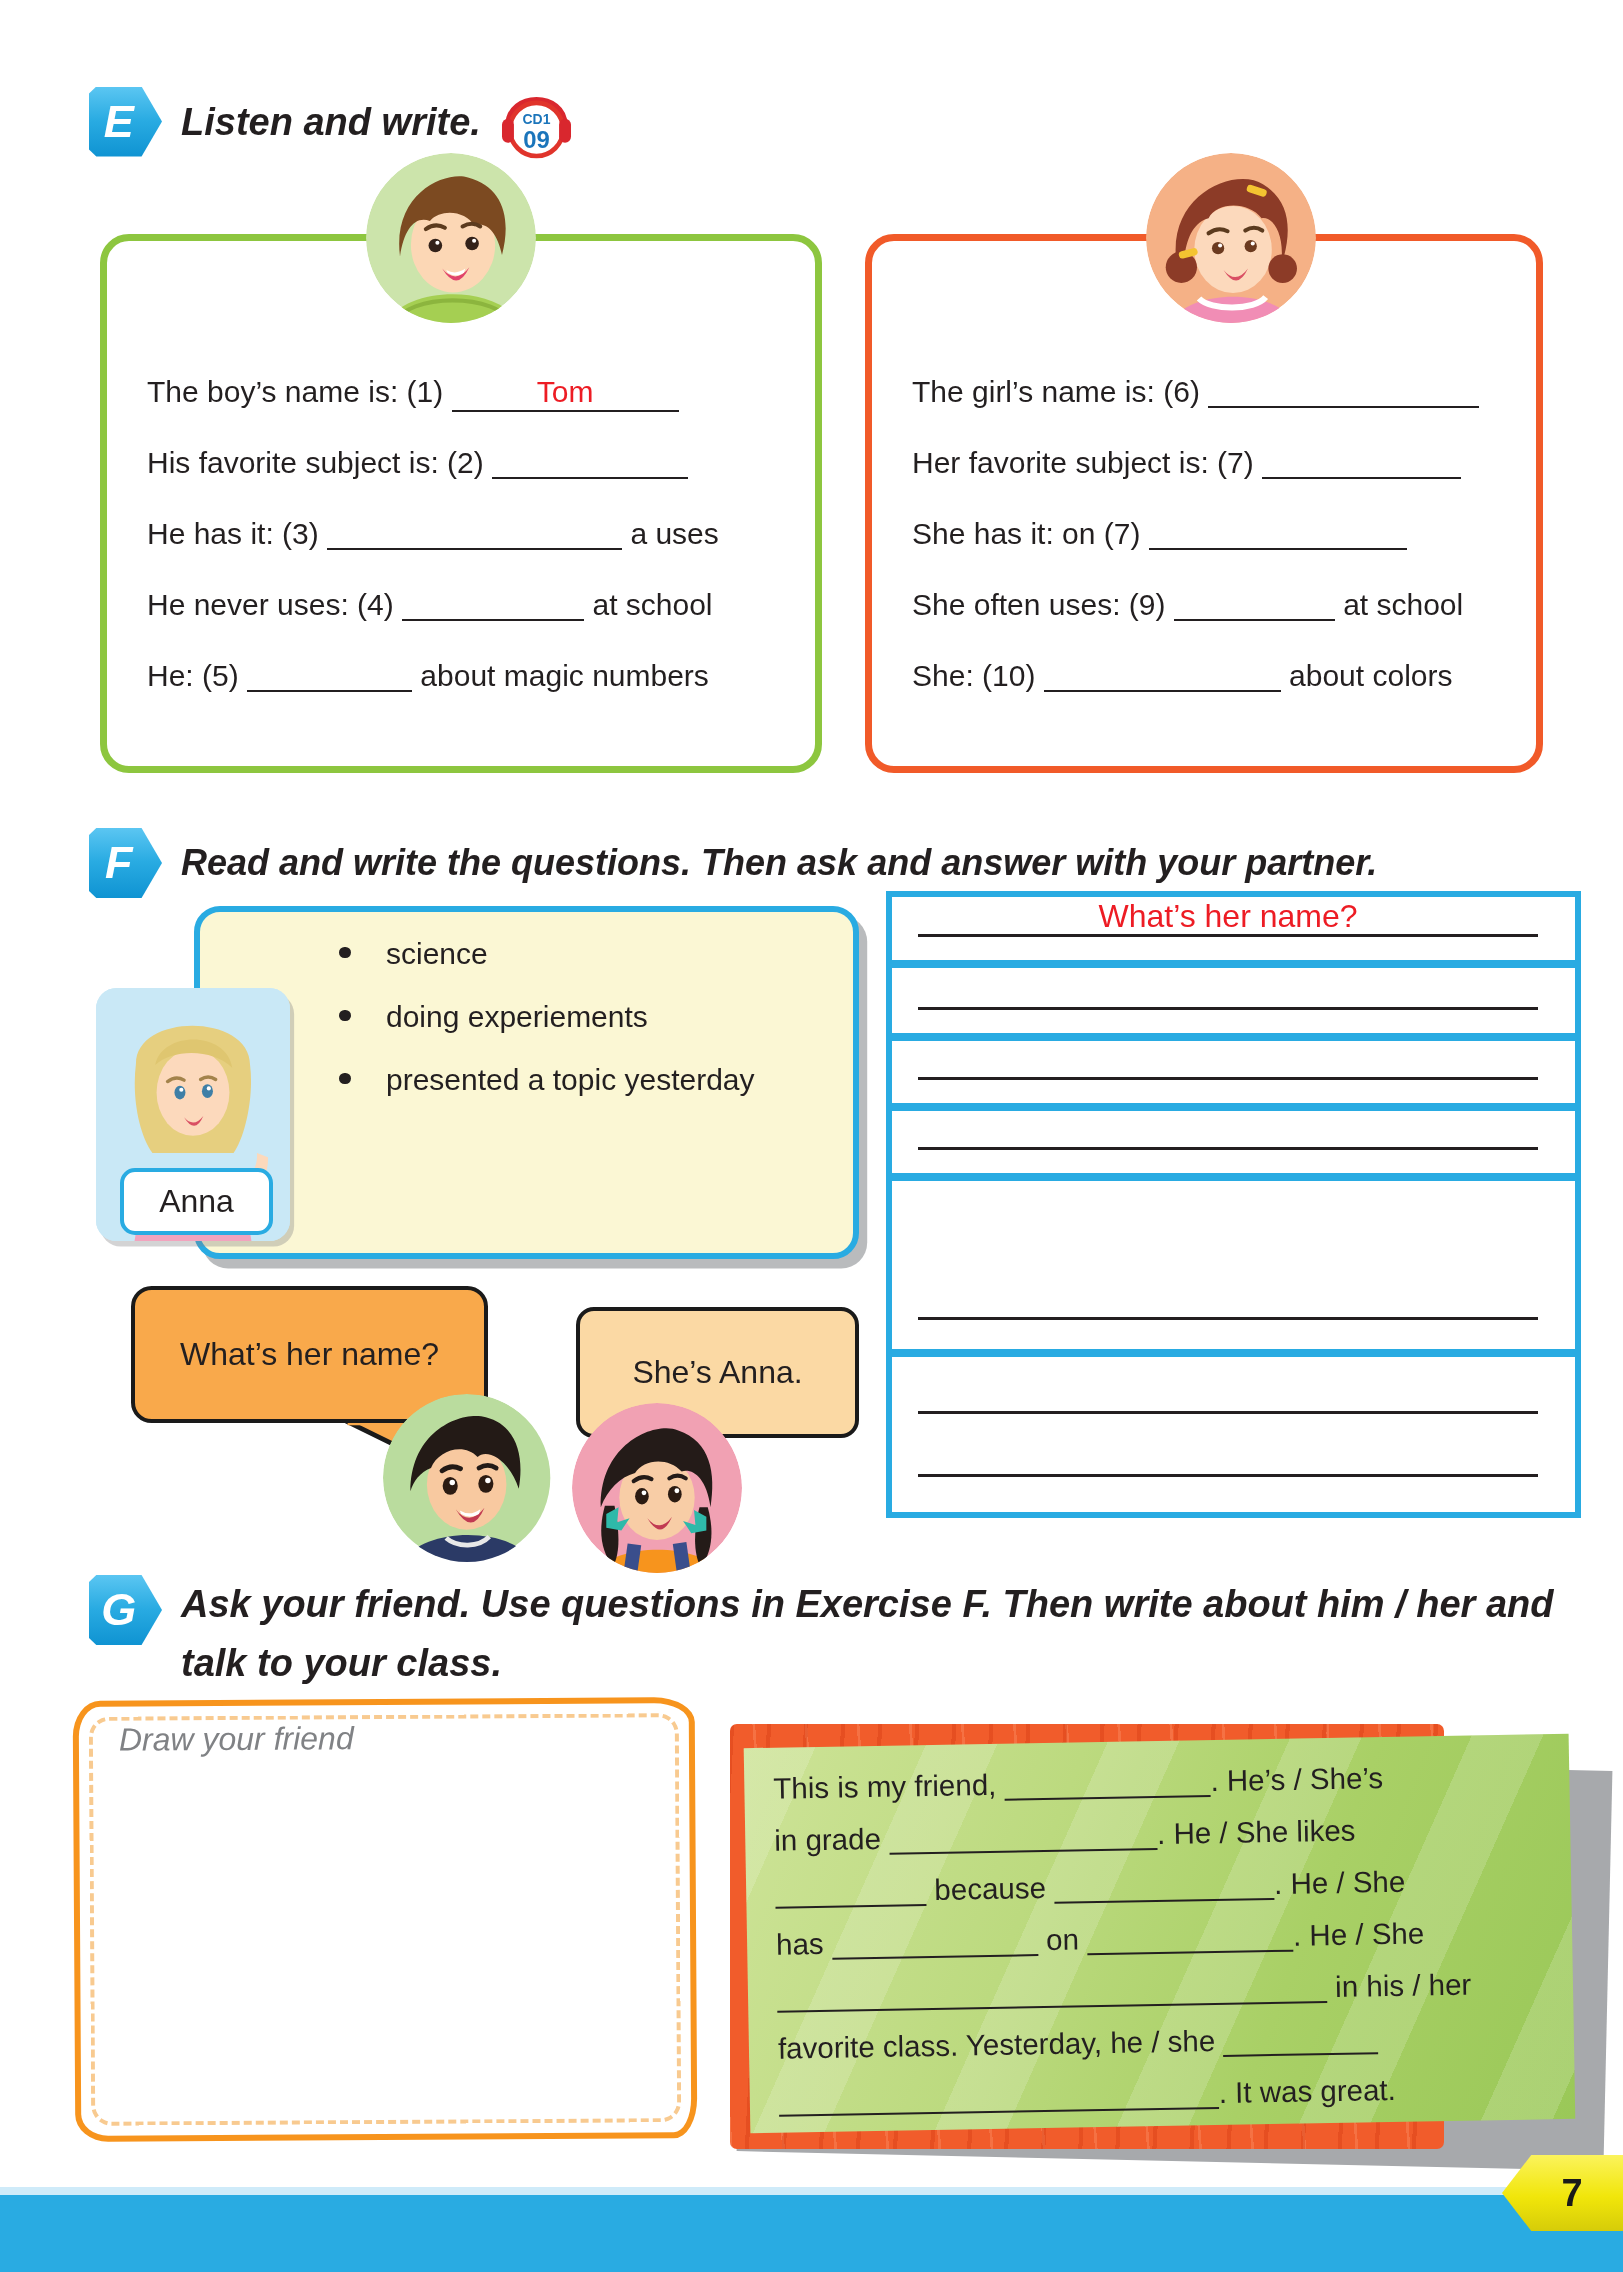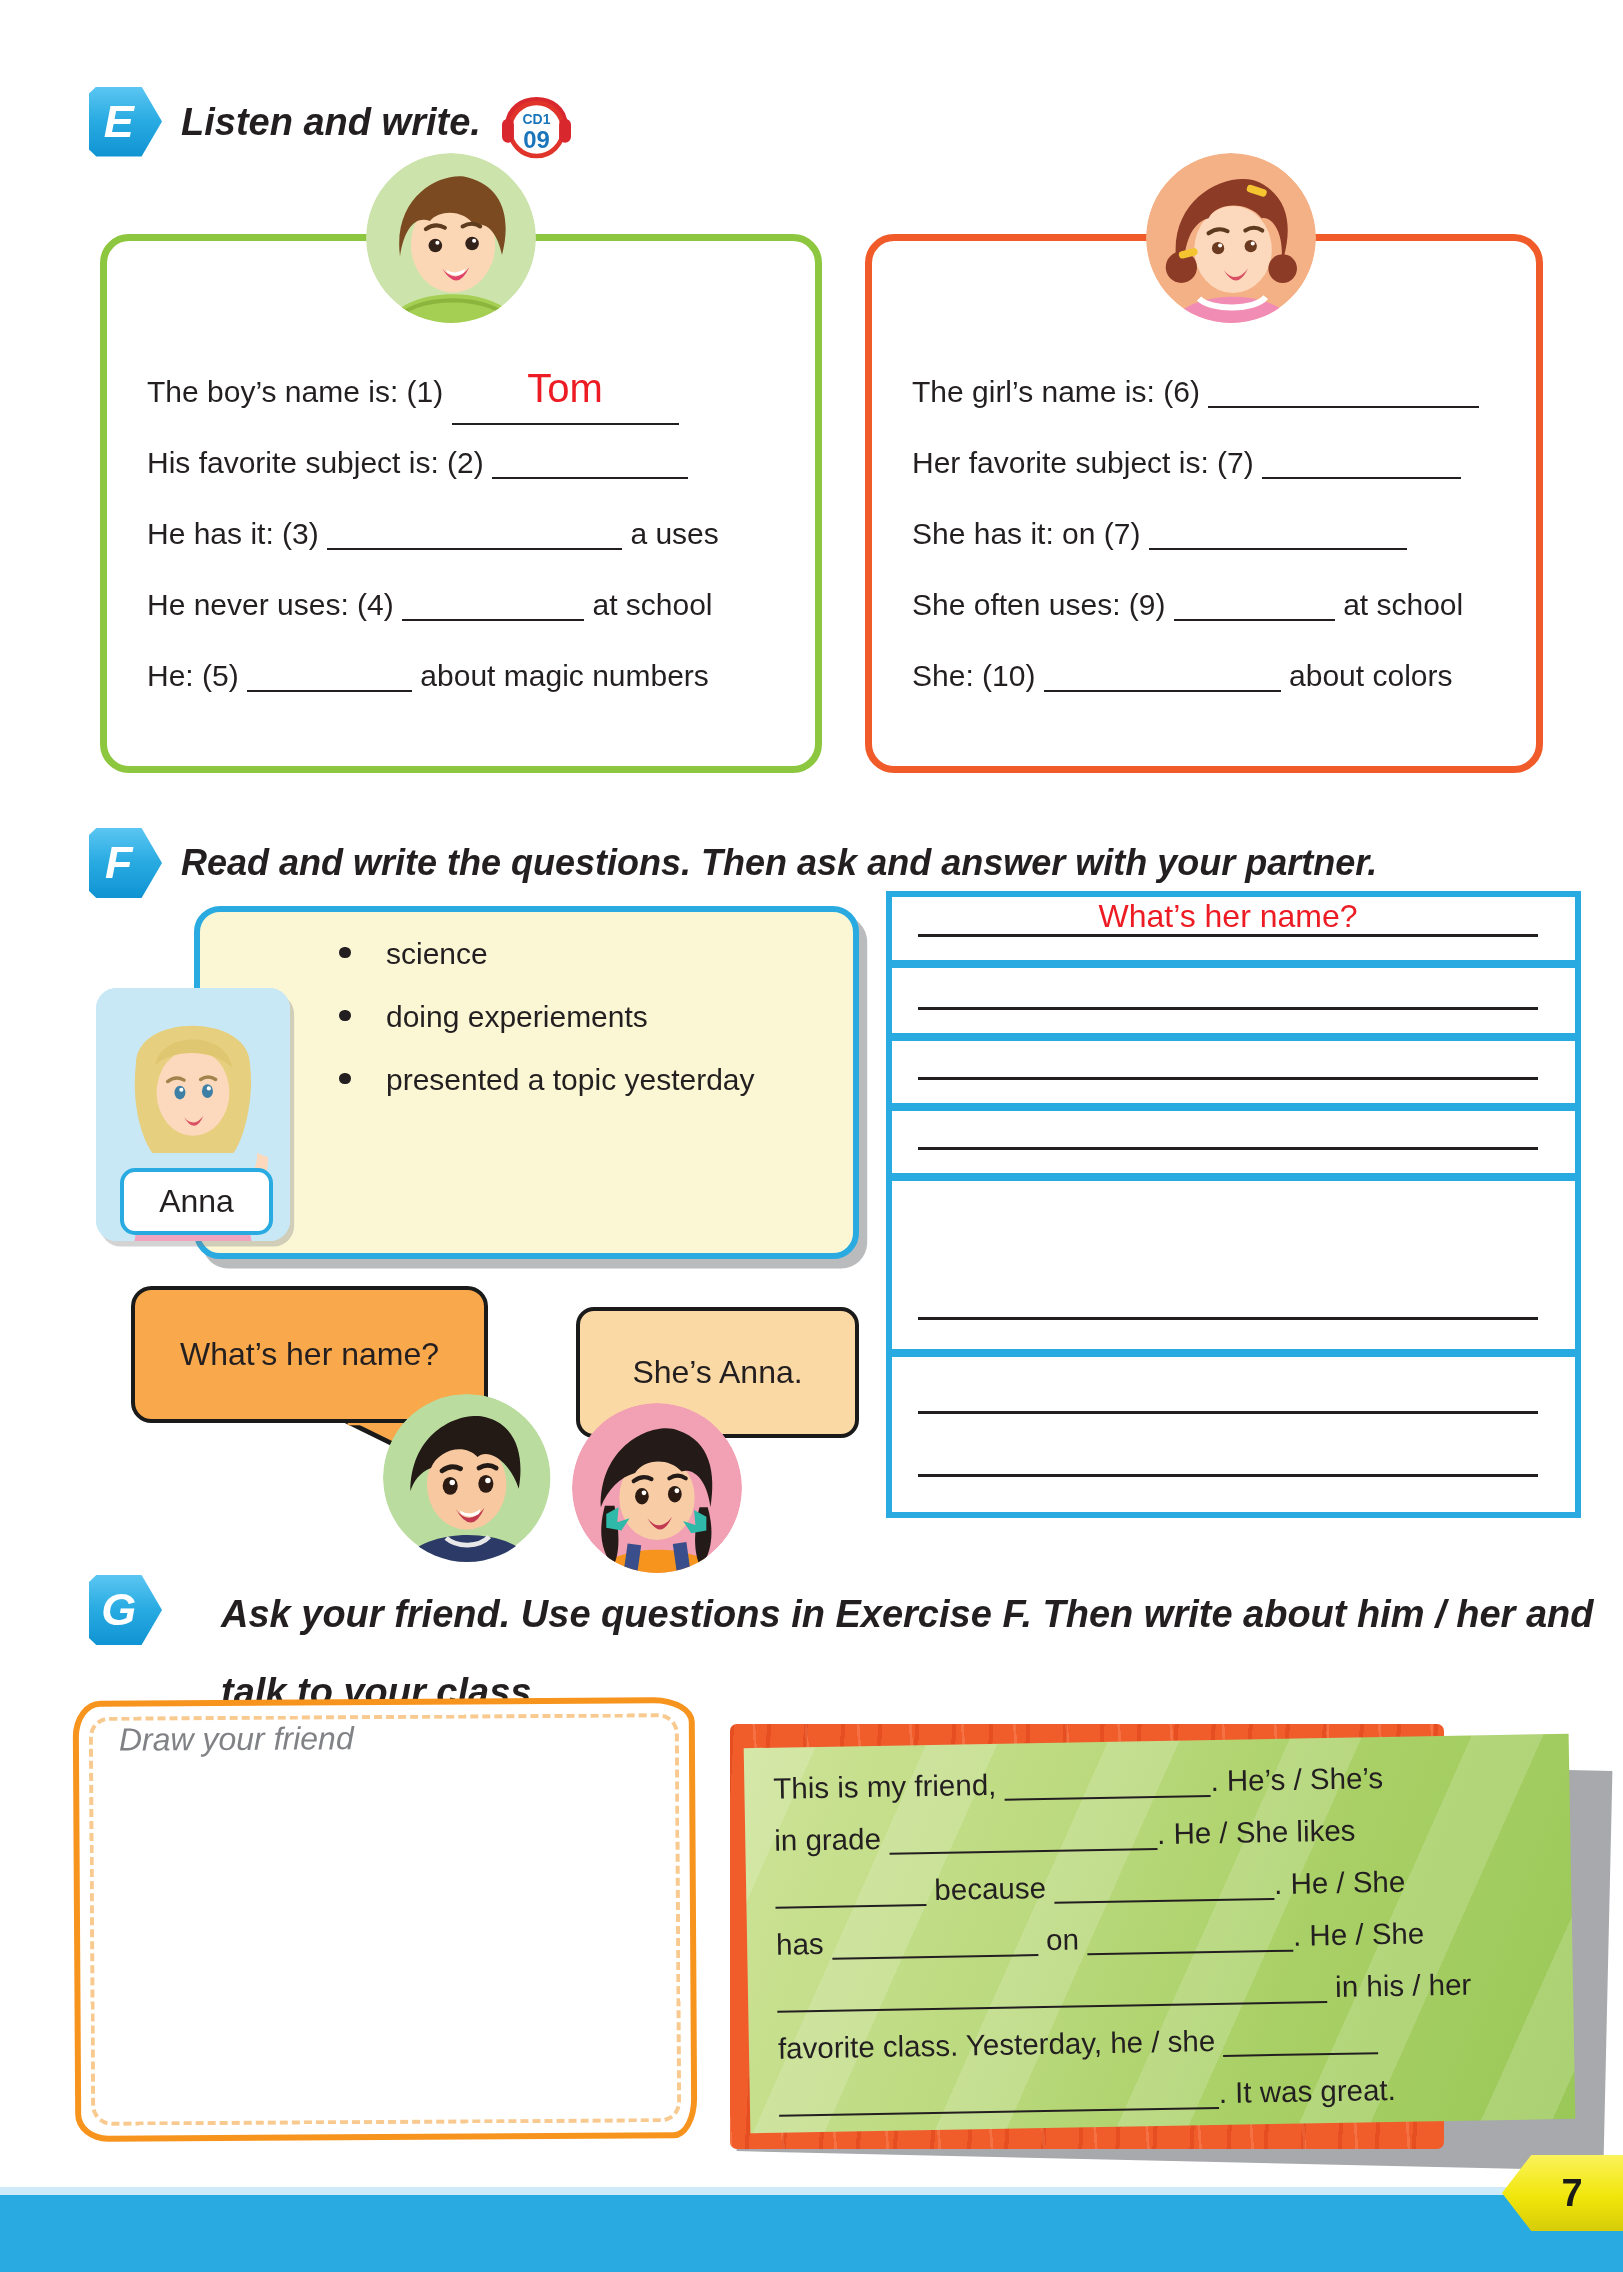--- a/index.html
+++ b/index.html
@@ -23,21 +23,21 @@
 
   
   .card { position:absolute; background:#fff; border-radius:29px; }
   .green-card { left:100px; top:234px; width:722px; height:539px; border:7.6px solid #8DC63F; }
   .orange-card { left:865px; top:234px; width:678px; height:539px; border:7.6px solid #F15A29; }
   .card-body { position:absolute; left:40px; right:20.6px; top:115px; }
 
   .fill-line { height:71px; line-height:71px; white-space:nowrap; font-size:30px; color:#231F20; }
   .fill-line .txt { white-space:pre; }
   .blank { display:inline-block; height:8.2px; border-bottom:2.7px solid #231F20; margin-bottom:-6.2px; }
-  .blank.filled { height:auto; line-height:1; text-align:center; color:#ED1C24; padding-bottom:15px; margin-bottom:-6.2px; font-size:40px; }
+  .blank.filled { height:auto; line-height:1; text-align:center; color:#ED1C24; padding-bottom:3px; margin-bottom:-6.2px; font-size:30px; }
 
   .avatar { position:absolute; border-radius:50%; overflow:hidden; z-index:3; }
   .avatar svg { display:block; }
   .avatar-boy1 { left:366px; top:153px; width:170px; height:170px; }
   .avatar-girl1 { left:1146px; top:153px; width:170px; height:170px; }
 
   
   .yellow-note { position:absolute; left:194px; top:906px; width:665px; height:353px;
     background:#FBF7D4; border:6.2px solid #29ABE2; border-radius:26px;
     box-shadow:8.2px 9.6px 0 #b9bbbd; z-index:1; }
@@ -75,21 +75,21 @@
   .ans-row:nth-child(3){ height:70px; }
   .ans-row:nth-child(4){ height:70px; }
   .ans-row:nth-child(5){ height:176px; padding-bottom:29px; }
   .ans-row:nth-child(6){ height:153px; border-bottom:none; padding-bottom:33px; }
   .ans-line { border-bottom:3.4px solid #231F20; display:flex; justify-content:center; align-items:flex-end; }
   .ans-line + .ans-line { margin-top:60px; }
   .ans-fill { color:#ED1C24; font-size:32px; line-height:1; padding-bottom:2.1px; }
 
   
   .g-header { position:absolute; left:89px; top:1575px; display:flex; align-items:flex-start; gap:19px; }
-  .g-header .sec-title { width:1381px; line-height:78px;margin-left:40px; }
+  .g-header .sec-title { width:1381px; line-height:59px; }
 
   .draw-box { position:absolute; left:74px; top:1699px; width:622px; height:441px;
     border:6.2px solid #F7941D; border-radius:27.5px 41px 23.4px 33px / 36px 25px 40px 27.5px;
     transform:rotate(-.35deg); background:#fff; }
   .draw-box::before { content:""; position:absolute; inset:10.3px; border:4.8px dashed #F8CA90; border-radius:20.6px; }
   .draw-label { position:absolute; left:40px; top:15px; font-size:32px; font-style:italic; color:#808285; }
 
   .card-shadow { position:absolute; left:741px; top:1761px; width:867px; height:400px;
     background:#A7A9AC; transform:rotate(1.3deg); }
   .wood-frame { position:absolute; left:730px; top:1724px; width:714px; height:425px;

